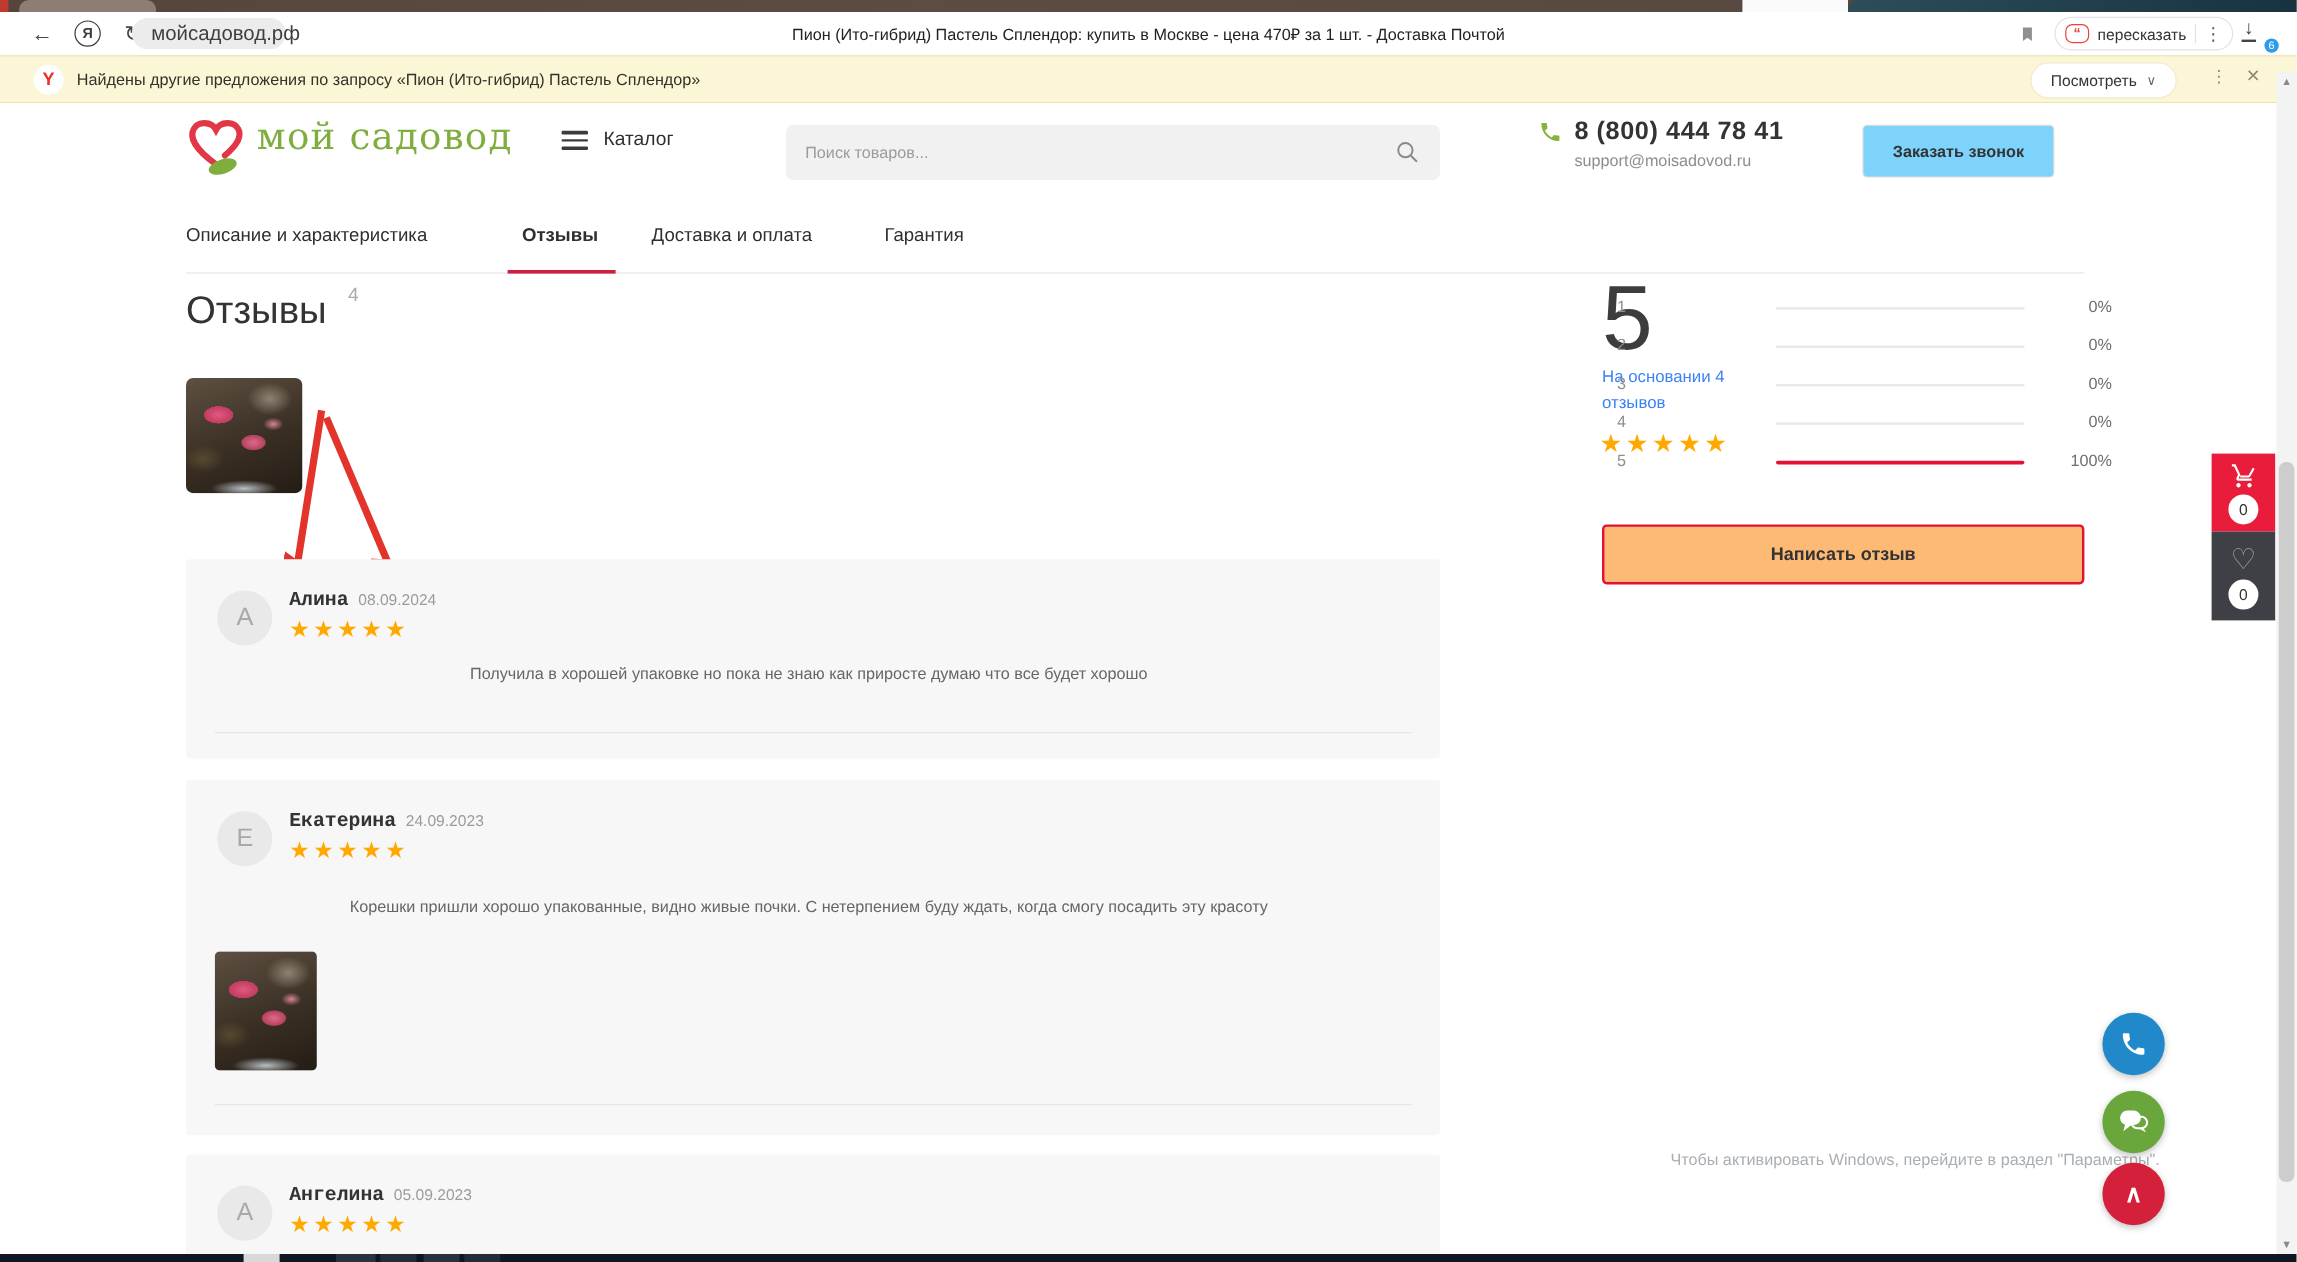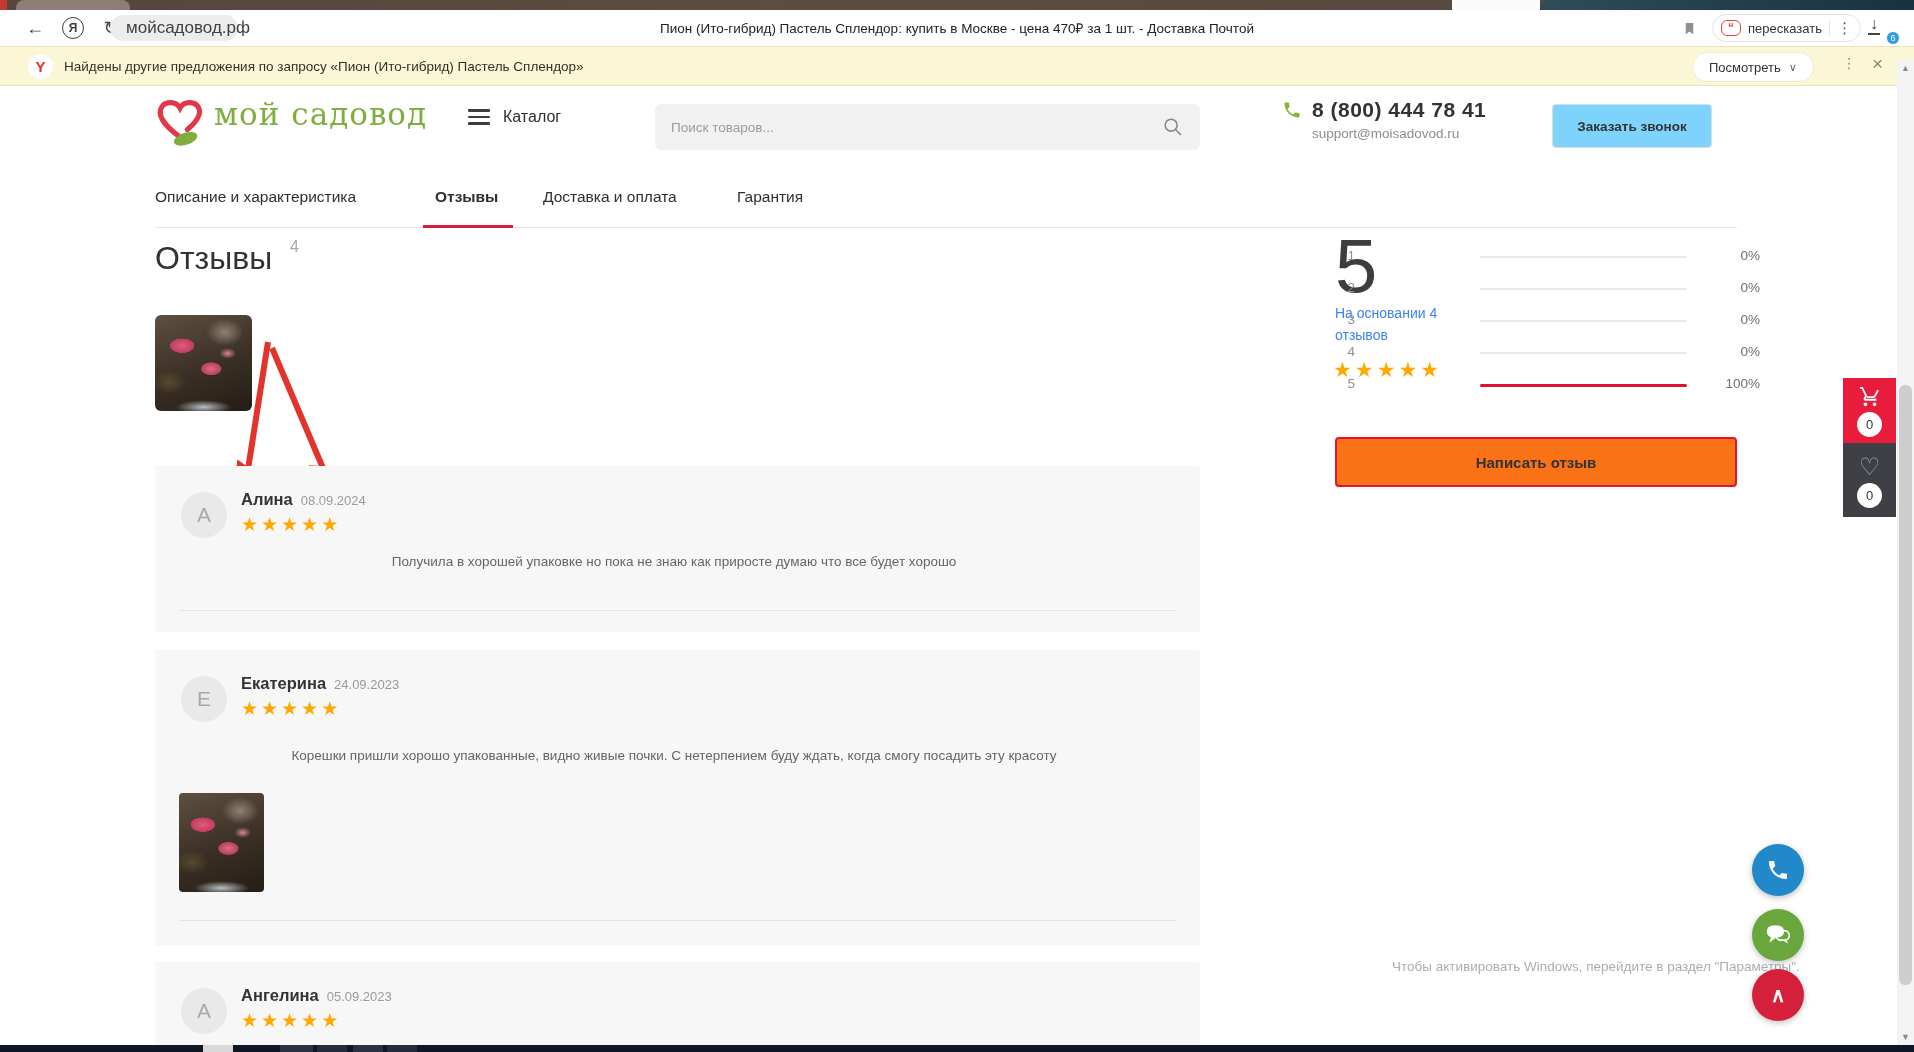--- a/index.html
+++ b/index.html
@@ -96,37 +96,37 @@
   .thumb-main { position:absolute; left:155px; top:315px; width:97px; height:96px; }
 
   
   .arrows { position:absolute; left:200px; top:330px; pointer-events:none; }
 
   
   .review-card { position:absolute; left:155px; width:1045px; background:#f7f7f7; border-radius:3px; }
   .avatar { position:absolute; left:26px; top:26px; width:46px; height:46px; border-radius:50%;
     background:#e9e9e9; color:#a9a9a9; font-size:21px; display:flex; align-items:center; justify-content:center; }
   .rhead { position:absolute; left:86px; top:24px; }
-  .rname { font-size:16.5px; font-weight:bold; color:#333; }
+  .rname { font-size:16.5px; font-weight:bold; color:#333;font-family:Liberation Mono, monospace; }
   .rdate { font-size:13px; color:#9b9b9b; margin-left:8px; }
   .rstars { font-size:19px; color:#ffa800; letter-spacing:3px; margin-top:4px; }
   .rtext { position:absolute; left:24px; font-size:13.5px; color:#666; width:990px;text-align:center; }
   .rdivider { position:absolute; left:24px; width:997px; height:1px; background:#e4e4e4; }
   .rphoto { position:absolute; left:24px; width:85px; height:99px; border-radius:4px; }
 
   
   .score-big { position:absolute; left:1335px; top:228px; font-size:76px; font-weight:400; color:#3d3d3d; line-height:1; }
   .based-on { position:absolute; left:1335px; top:302px; width:155px; font-size:14px; color:#3b82f6; line-height:22px; }
   .sum-stars { position:absolute; left:1333px; top:358px; font-size:21px; color:#ffa800; letter-spacing:3px; }
   .bar-row { position:absolute; height:16px; }
   .bar-label { position:absolute; width:20px; text-align:right; font-size:13.5px; color:#8f8f8f; top:0; }
   .bar-track { position:absolute; left:145px; top:8px; width:207px; height:2px; background:#e9e9e9; }
   .bar-fill { position:absolute; left:0; top:-0.5px; height:3px; width:0; background:#e31235; border-radius:2px; }
   .bar-pct { position:absolute; left:380px; width:45px; text-align:right; font-size:13.5px; color:#6d6d6d; top:0; }
-  .write-btn { position:absolute; left:1335px; top:437px; width:402px; height:50px; background:#f97316;
+  .write-btn { position:absolute; left:1335px; top:437px; width:402px; height:50px; background:#fdba74;
     border:2px solid #e31235; border-radius:4px; font-size:15px; font-weight:bold; color:#333;
     display:flex; align-items:center; justify-content:center; cursor:pointer; }
 
   
   .fly-cart { position:absolute; left:1843px; top:378px; width:53px; height:65px; background:#ea1c3c;
     display:flex; flex-direction:column; align-items:center; justify-content:flex-start; padding-top:8px; cursor:pointer; }
   .fly-fav { position:absolute; left:1843px; top:443px; width:53px; height:74px; background:#3f3f46;
     display:flex; flex-direction:column; align-items:center; justify-content:flex-start; padding-top:12px; cursor:pointer; }
   .fly-badge { width:25px; height:25px; border-radius:50%; background:#fff; color:#333; font-size:13px;
     display:flex; align-items:center; justify-content:center; margin-top:4px; }

